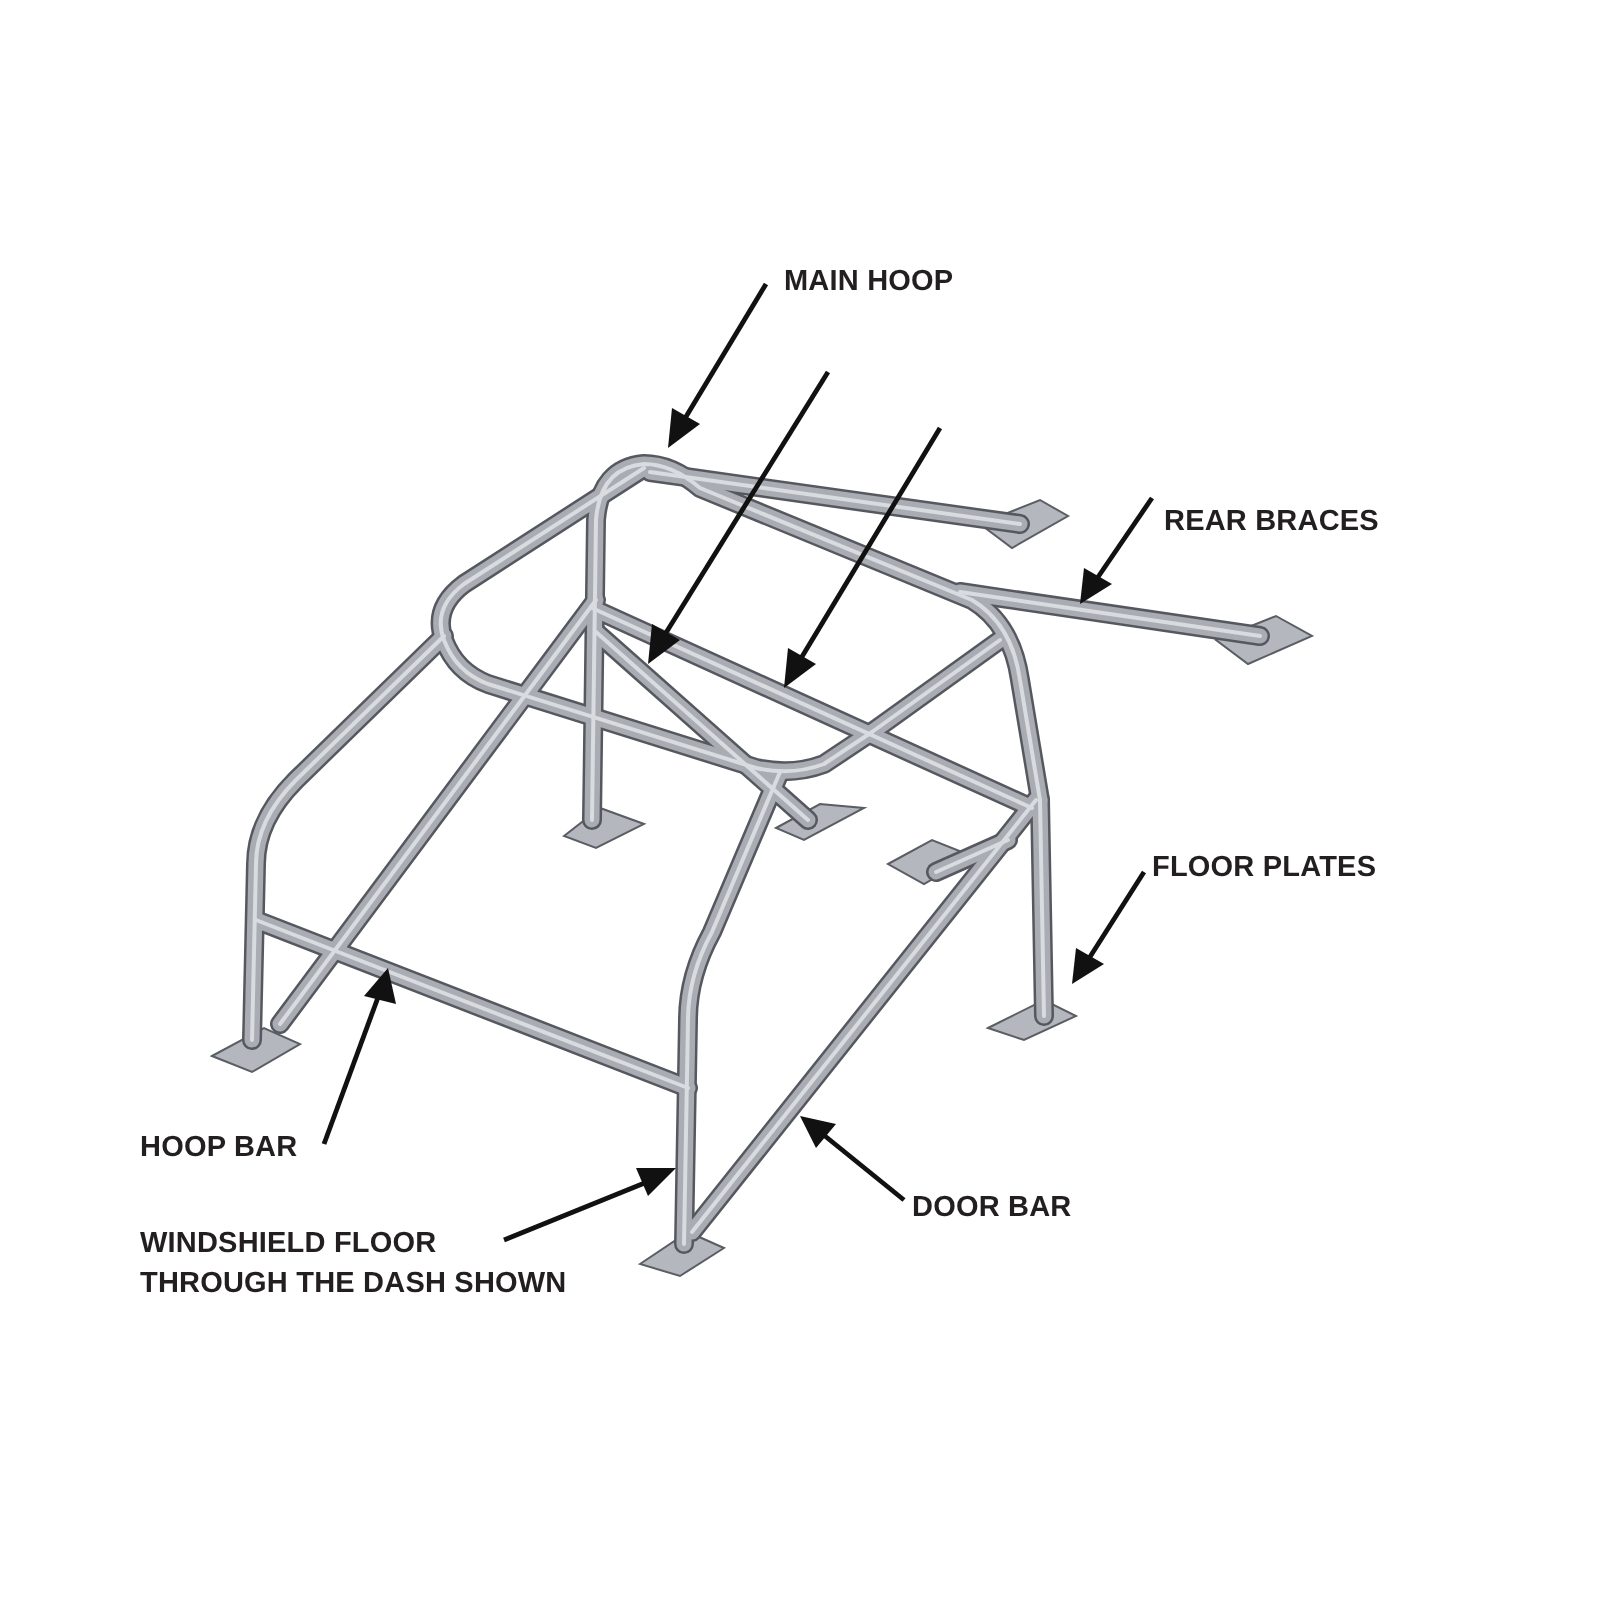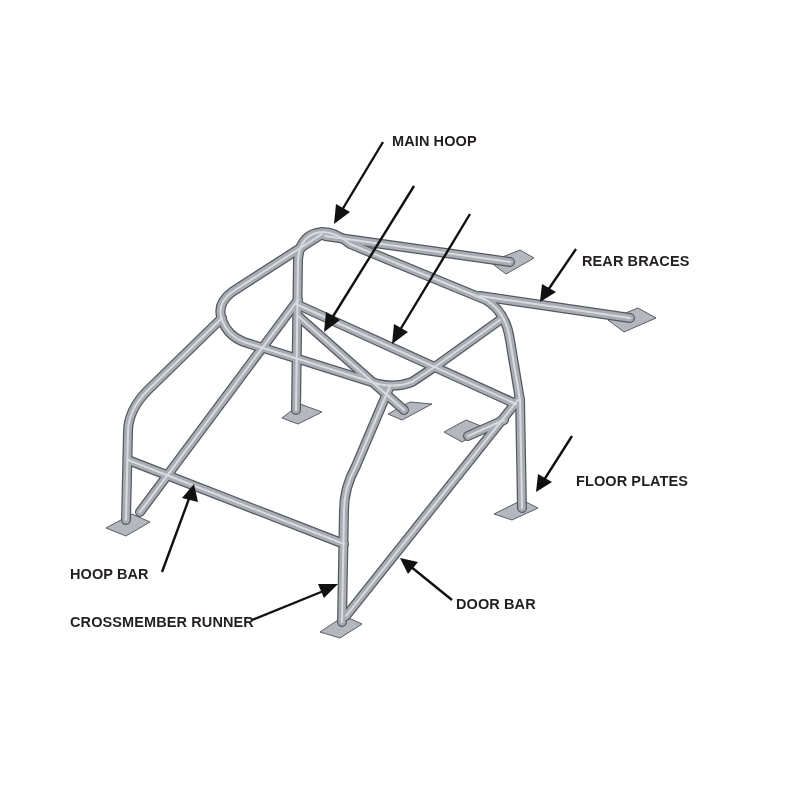--- a/index.html
+++ b/index.html
@@ -96,17 +96,18 @@
       <line class="arrow-line" x1="452" y1="600" x2="410" y2="566"></line>
       <polygon class="arrow-head" points="400,558 418,562 408,574"></polygon>
 
       <line class="arrow-line" x1="252" y1="620" x2="326" y2="590"></line>
       <polygon class="arrow-head" points="338,584 324,598 318,584"></polygon>
     </g>
   </svg>
 
   <div class="label" style="left:392px;top:132px;">MAIN HOOP</div>
   <div class="label" style="left:582px;top:236px;margin-top:16px;">REAR BRACES</div>
-  <div class="label" style="left:576px;top:425px;margin-top:47px;">FLOOR PLATES</div>
+  <div class="label" style="left:576px;top:425px;">FLOOR PLATES</div>
   <div class="label" style="left:70px;top:565px;">HOOP BAR</div>
   <div class="label" style="left:456px;top:595px;text-align:center;">DOOR BAR</div>
-  <div class="label" style="left:70px;top:613px;">CROSSMEMBER RUNNER</div>
+  <div class="label" style="left:70px;top:613px;">WINDSHIELD FLOOR</div>
+  <div class="label" style="left:70px;top:633px;">THROUGH THE DASH SHOWN</div>
 </div>
 
 </body></html>

